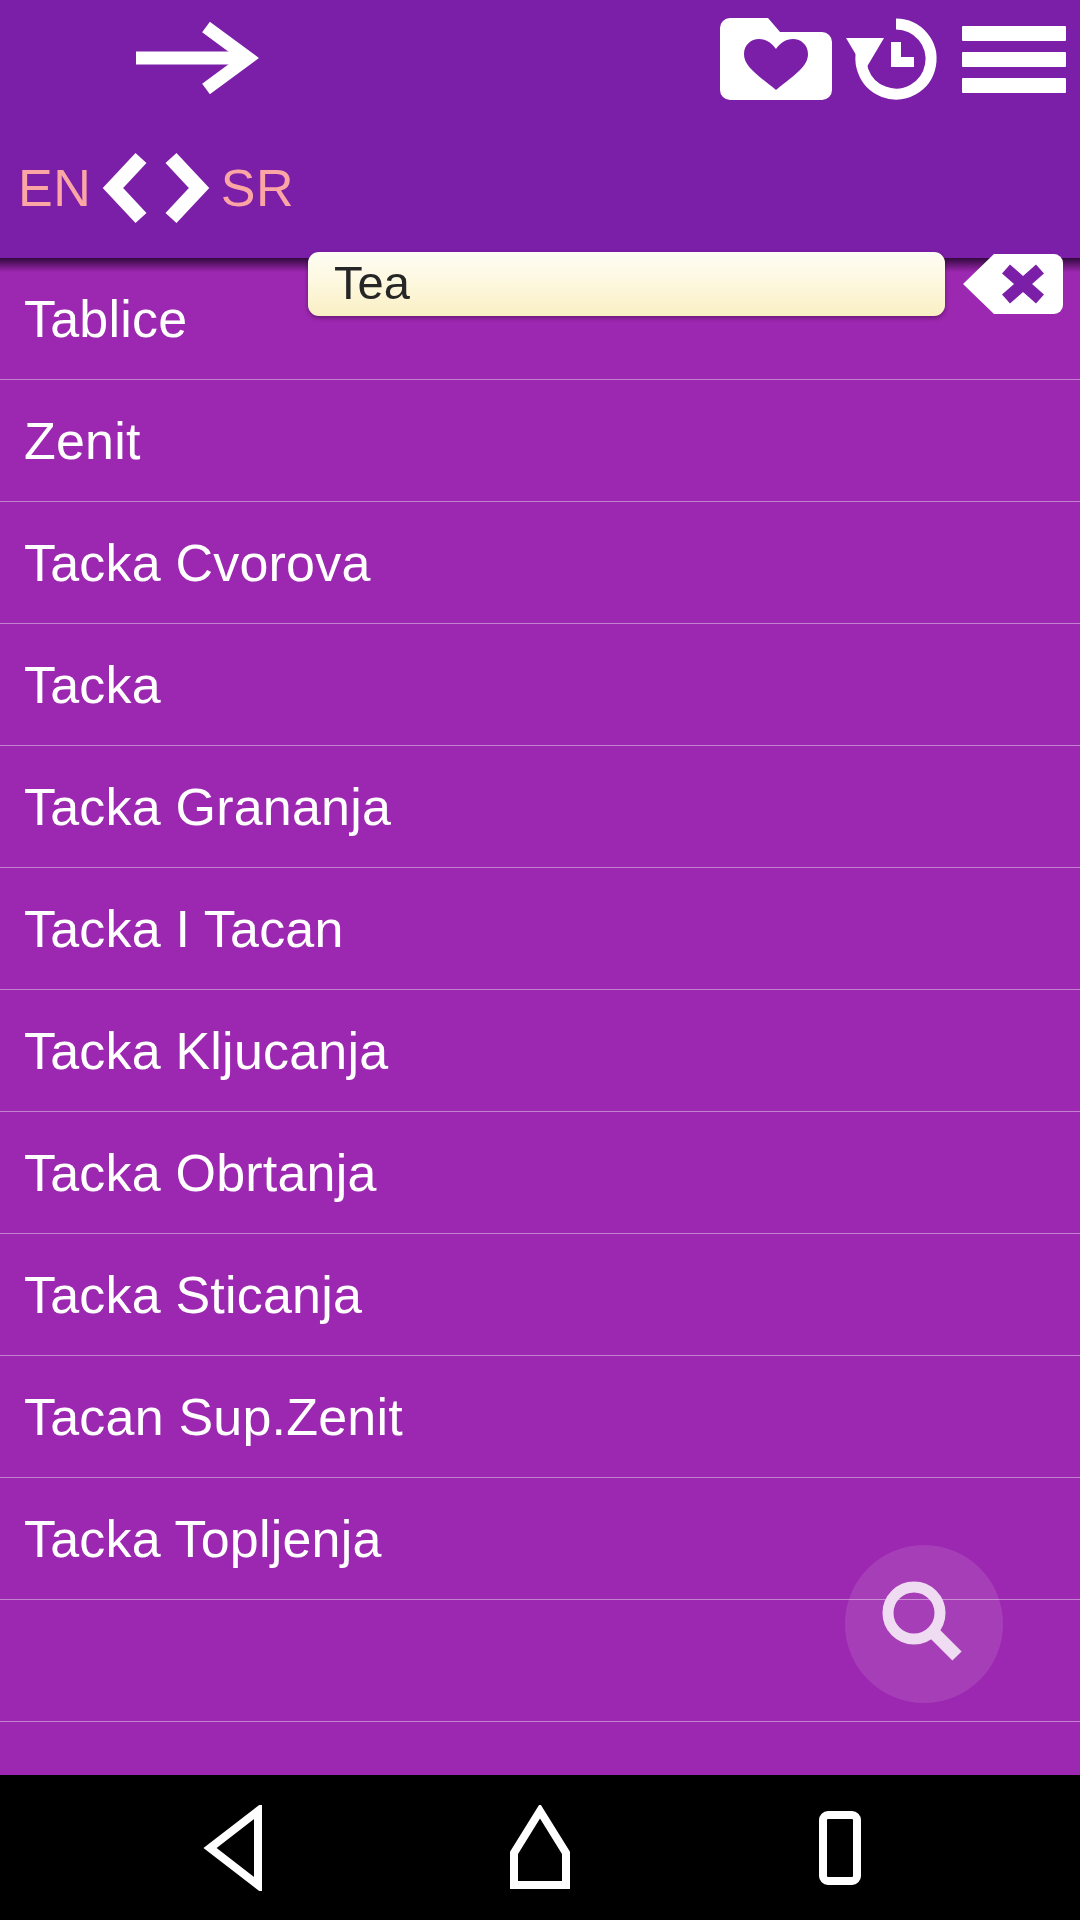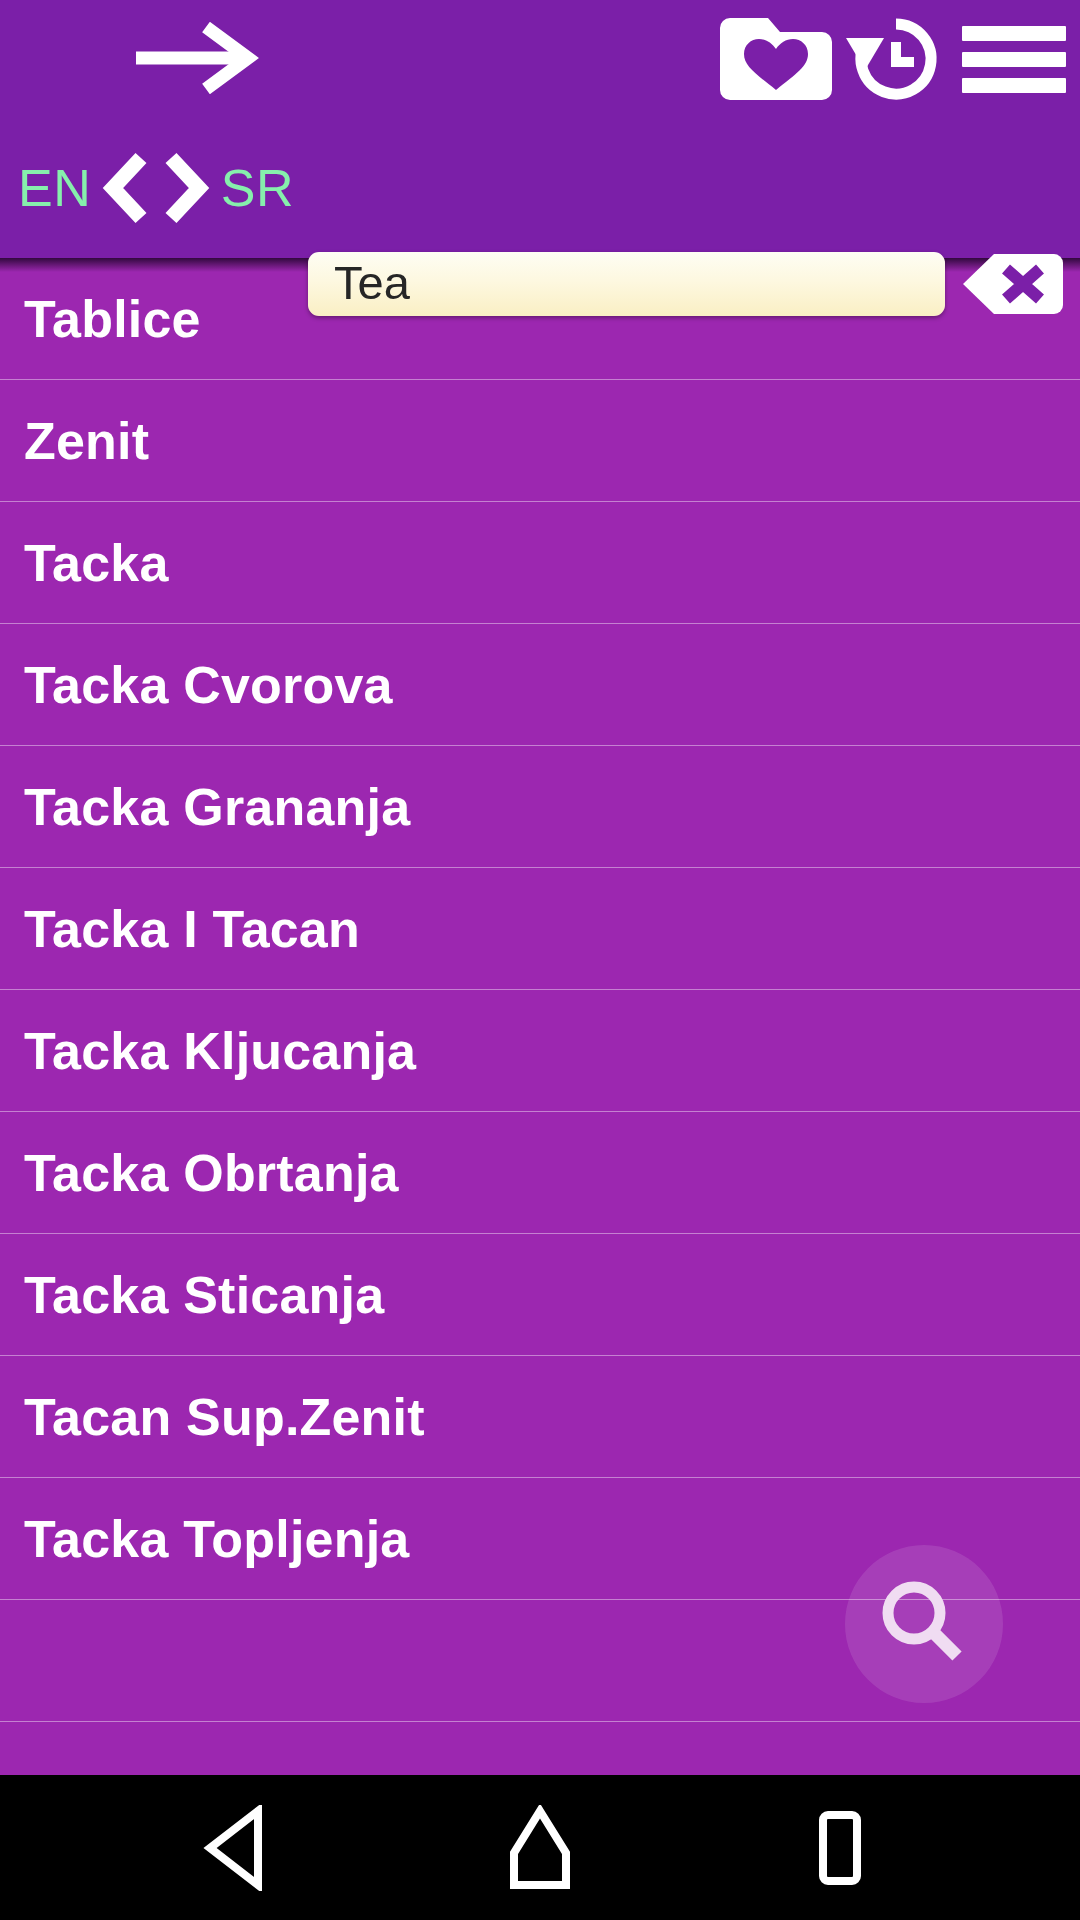--- a/index.html
+++ b/index.html
@@ -37,21 +37,21 @@
   .hamburger-bar.b3 { top:60px; }
 
   
   .searchrow { position:absolute; left:0; top:118px; width:1080px; height:140px; }
 
   .langswap {
     position:absolute; left:18px; top:26px; width:276px; height:88px;
     display:flex; align-items:center; justify-content:space-between;
   }
   .lang-code {
-    color:#86efac; font-size:52px; line-height:1; letter-spacing:.5px; font-weight:400;
+    color:#fca5a5; font-size:52px; line-height:1; letter-spacing:.5px; font-weight:400;
   }
   .chev-pair { display:flex; align-items:center; gap:6px; margin:0 4px; }
 
   .search-input {
     position:absolute; left:308px; top:134px; width:637px; height:64px;
     border:none; border-radius:11px; outline:none;
     background:linear-gradient(to bottom,#FEFDF4 0%,#FDF8E0 45%,#FAEFC4 100%);
     box-shadow:0 2px 4px rgba(0,0,0,.35);
     font-family:"Liberation Sans", sans-serif;
     font-size:47px; color:#262626; padding:0 0 4px 26px;
@@ -59,21 +59,21 @@
   .search-input::placeholder { color:#9a9478; }
 
   #clear-btn {
     position:absolute; left:960px; top:134px; width:104px; height:64px;
     background:none; border:none; padding:0; cursor:pointer;
   }
 
   
   .list {
     position:absolute; left:0; top:258px; width:1080px; height:1517px;
-    background:#9C27B0; overflow:hidden; z-index:5;font-weight:bold;
+    background:#9C27B0; overflow:hidden; z-index:5;
   }
   .list-item {
     position:relative; width:1080px; height:122px;
     display:flex; align-items:center;
     border-bottom:1px solid rgba(255,255,255,.42);
   }
   .list-item-label {
     color:#fff; font-size:52px; line-height:1;
     padding-left:24px; letter-spacing:.2px; white-space:nowrap;
   }
@@ -165,24 +165,24 @@
   <div class="header-shadow"></div>
 
   <div class="list" id="results-list">
       <div class="list-item">
         <span class="list-item-label">Tablice</span>
       </div>
       <div class="list-item">
         <span class="list-item-label">Zenit</span>
       </div>
       <div class="list-item">
+        <span class="list-item-label">Tacka Cvorova</span>
+      </div>
+      <div class="list-item">
         <span class="list-item-label">Tacka</span>
-      </div>
-      <div class="list-item">
-        <span class="list-item-label">Tacka Cvorova</span>
       </div>
       <div class="list-item">
         <span class="list-item-label">Tacka Grananja</span>
       </div>
       <div class="list-item">
         <span class="list-item-label">Tacka I Tacan</span>
       </div>
       <div class="list-item">
         <span class="list-item-label">Tacka Kljucanja</span>
       </div>

